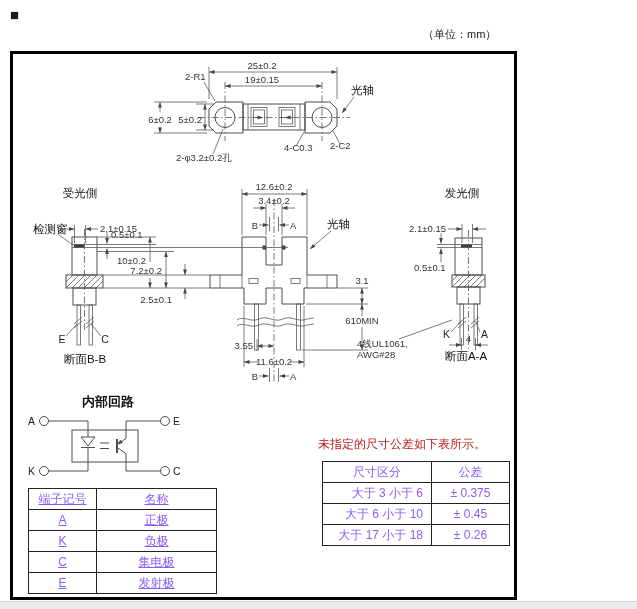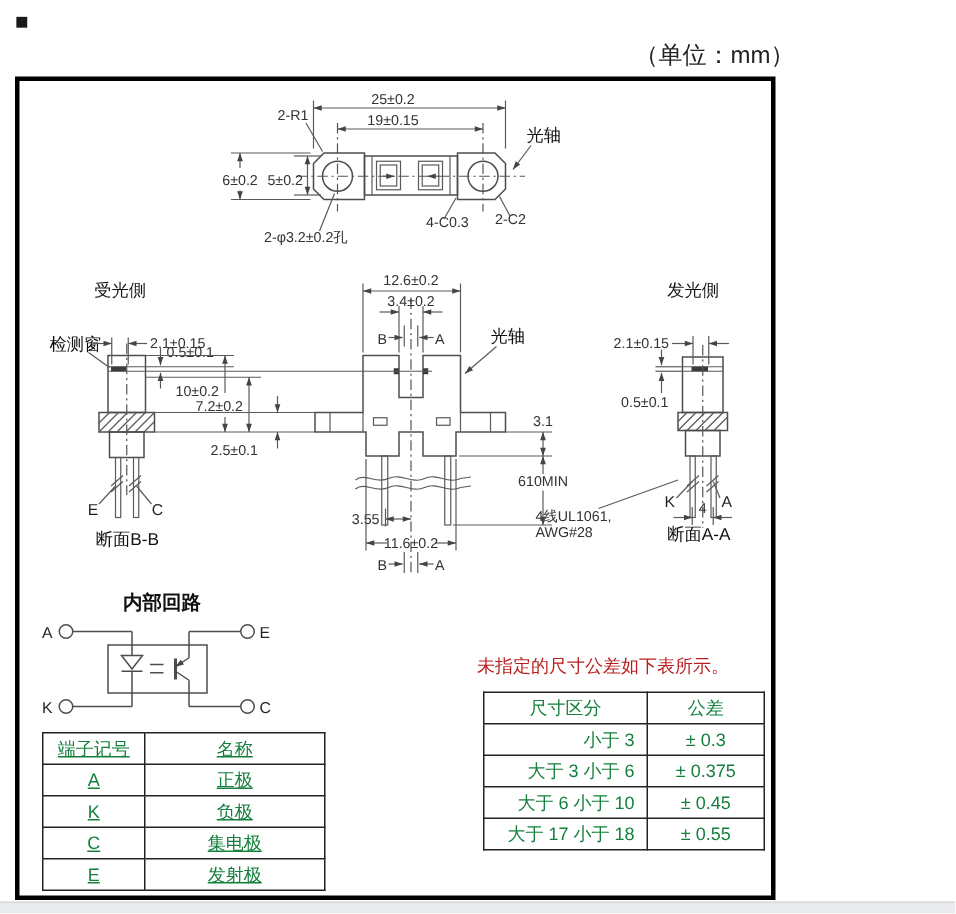--- a/index.html
+++ b/index.html
@@ -1,34 +1,34 @@
 <!DOCTYPE html>
 <html><head>
 <meta charset="utf-8">
 <style>
   html,body{margin:0;padding:0;background:#fff;}
   #page{position:relative;width:637px;height:609px;background:#ffffff;overflow:hidden;
         font-family:"Liberation Sans",sans-serif;color:#1a1a1a;}
   #title{position:absolute;left:10px;top:6px;font-size:19px;font-weight:bold;
          letter-spacing:1px;display:flex;align-items:center;gap:8px;}
   #title .marker{font-size:15px;}
-  #unitnote{position:absolute;left:423px;top:27px;font-size:16px;color:#222;}
+  #unitnote{position:absolute;left:423px;top:27px;font-size:11px;color:#222;}
   #mainbox{position:absolute;left:10px;top:51px;width:501px;height:543px;
            border:3px solid #000;background:#fff;}
   #drawing{position:absolute;left:0;top:0;}
   text{fill:#2b2b2b;font-family:"Liberation Sans",sans-serif;}
   .dim{font-size:9.5px;fill:#333;}
   .lbl{font-size:11.5px;fill:#111;}
   .sec{font-size:11.5px;fill:#111;}
   .pin{font-size:10.5px;fill:#222;}
   .ln{stroke:#4d4d4d;stroke-width:1;fill:none;}
   .thin{stroke:#5a5a5a;stroke-width:0.8;fill:none;}
   .cl{stroke:#555;stroke-width:0.8;fill:none;stroke-dasharray:7 2.5 1.5 2.5;}
   .dark{fill:#3c3c3c;stroke:none;}
-  .htable{position:absolute;border-collapse:collapse;font-size:12px;color:#15803d;
+  .htable{position:absolute;border-collapse:collapse;font-size:12px;color:#8b5cf6;
           table-layout:fixed;background:#fff;}
   .htable td,.htable th{border:1px solid #222;height:20px;padding:0 4px;
           font-weight:normal;text-align:center;overflow:hidden;white-space:nowrap;}
   #termtable{left:28px;top:488px;width:188px;text-decoration:underline;}
   #termtable col.c1{width:68px;} #termtable col.c2{width:120px;}
   #toltable{left:322px;top:461px;width:187px;}
   #toltable col.c1{width:109px;} #toltable col.c2{width:78px;}
   #toltable td.rng{text-align:right;padding-right:8px;}
   #tolnote{position:absolute;left:318px;top:436px;font-size:12px;color:#b91c1c;}
   #bottomstrip{position:absolute;left:0;top:601px;width:637px;height:8px;
@@ -388,32 +388,28 @@
     <colgroup>
         <col class="c1">
         <col class="c2">
       </colgroup>
     <tbody>
         <tr>
       <th>尺寸区分</th>
       <th>公差</th>
     </tr>
     <tr>
-      <td class="rng">小于 3</td>
-      <td>± 0.3</td>
-    </tr>
-    <tr>
       <td class="rng">大于 3 小于 6</td>
       <td>± 0.375</td>
     </tr>
     <tr>
       <td class="rng">大于 6 小于 10</td>
       <td>± 0.45</td>
     </tr>
     <tr>
       <td class="rng">大于 17 小于 18</td>
-      <td>± 0.55</td>
+      <td>± 0.26</td>
     </tr>
   </tbody>
     </table>
 
   <div id="bottomstrip"></div>
 </div>
 
 </body></html>

